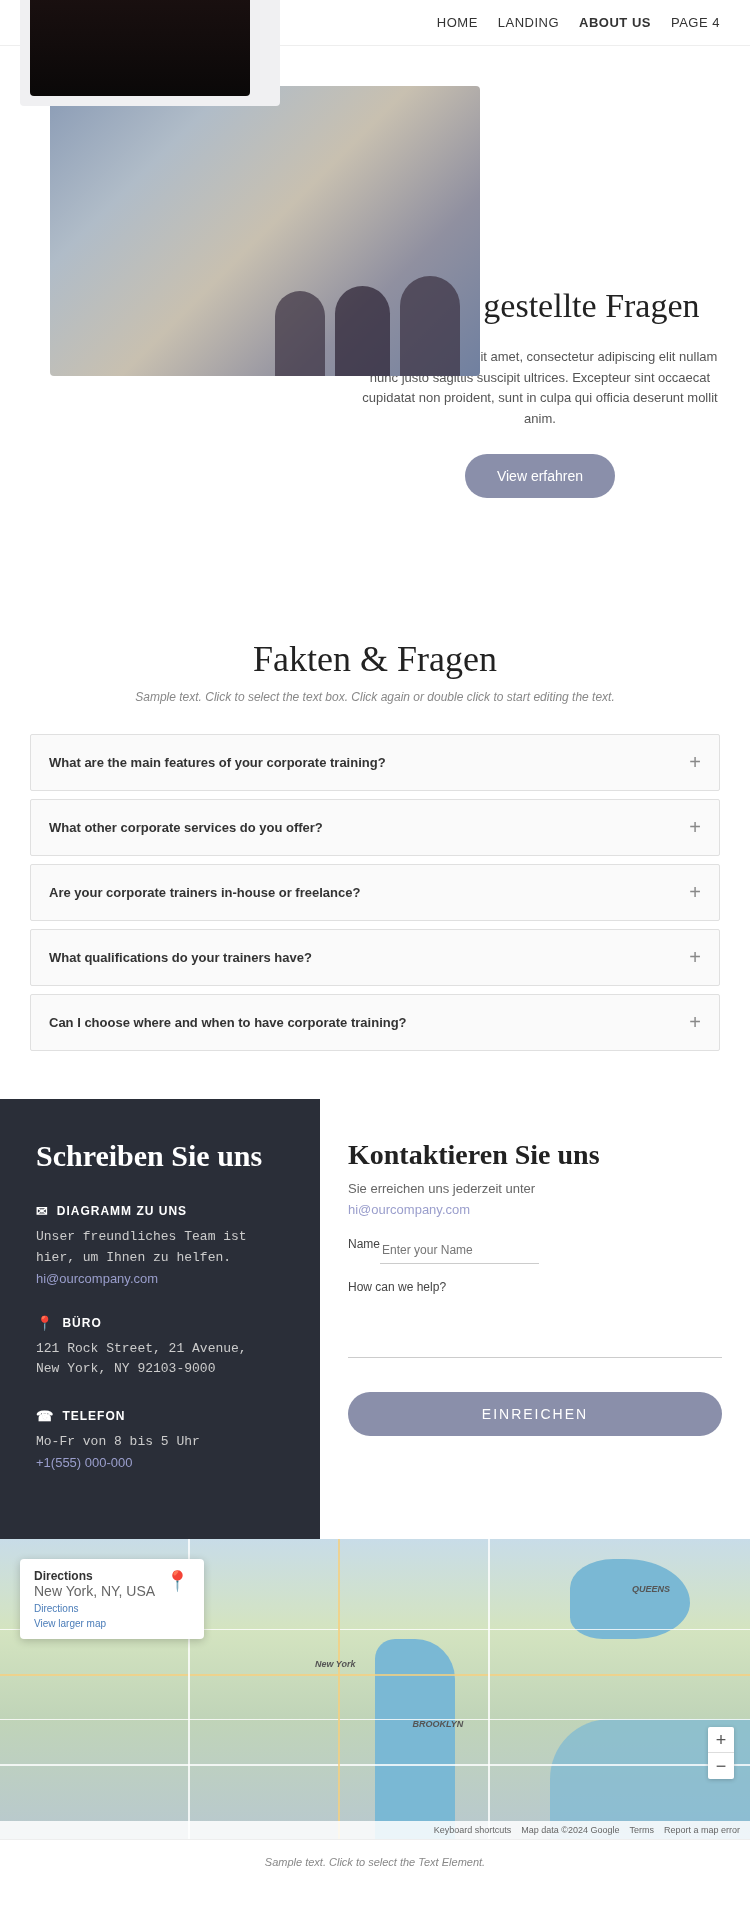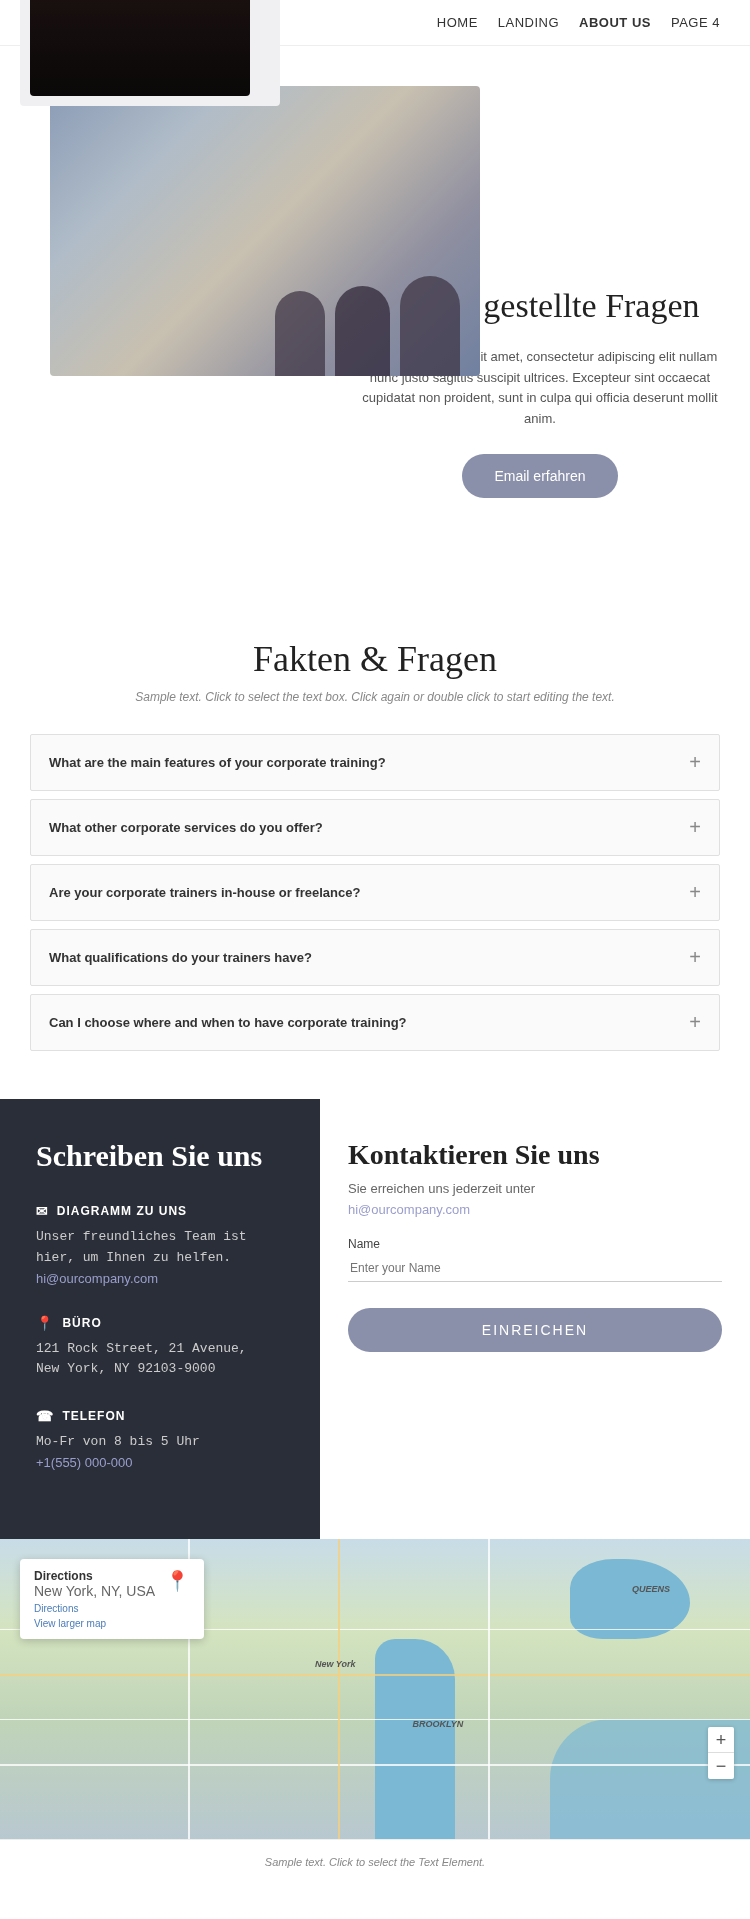--- a/index.html
+++ b/index.html
@@ -78,21 +78,21 @@
     .contact-text { font-size: 13px; color: #ccc; line-height: 1.6; font-family: Liberation Mono, monospace; }
     .contact-link { color: #9a9ecc; font-size: 13px; text-decoration: none; }
 
     .contact-right { flex: 1; background: #fff; padding: 40px 28px; }
     .contact-right-title {
       font-family: Georgia, serif; font-size: 28px; color: #222; margin-bottom: 10px;
     }
     .contact-right-subtitle { font-size: 13px; color: #666; margin-bottom: 6px; }
     .contact-email-link { color: #9a9ecc; font-size: 13px; text-decoration: none; display: block; margin-bottom: 20px; }
     .form-row { display: flex; gap: 16px; margin-bottom: 16px; }
-    .form-group { flex: 1; display: flex; flex-direction: column; }
+    .form-group { flex: 1; display: flex; flex-direction: row; }
     .form-label { font-size: 12px; color: #444; margin-bottom: 4px; }
     .form-input {
       border: none; border-bottom: 1px solid #ccc; padding: 6px 2px; font-size: 12px; color: #888;
       outline: none; background: transparent;
     }
     .form-group-full { margin-bottom: 20px; }
     .form-label-full { font-size: 12px; color: #444; margin-bottom: 4px; display: block; }
     .form-textarea {
       width: 100%; border: none; border-bottom: 1px solid #ccc;
       padding: 6px 2px; font-size: 12px; color: #888; outline: none; background: transparent;
@@ -180,21 +180,21 @@
 
     <div style="position:absolute;bottom:-10px;left:0;z-index:3;width:220px;height:340px;border-radius:4px;overflow:hidden;">
       <div style="width:100%;height:100%;background:linear-gradient(180deg,#e8d8c0 0%,#c8a888 20%,#1a1010 70%,#0a0808 100%);"></div>
 
     </div>
   </div>
 
   <div class="hero-content">
     <h1 class="hero-title">Häufig gestellte Fragen</h1>
     <p class="hero-desc">Lorem ipsum dolor sit amet, consectetur adipiscing elit nullam nunc justo sagittis suscipit ultrices. Excepteur sint occaecat cupidatat non proident, sunt in culpa qui officia deserunt mollit anim.</p>
-    <button class="hero-btn">Email erfahren</button>
+    <button class="hero-btn">View erfahren</button>
   </div>
 </section>
 
 <section class="faq-section">
   <h2 class="faq-title">Fakten &amp; Fragen</h2>
   <p class="faq-subtitle">Sample text. Click to select the text box. Click again or double click to start editing the text.</p>
 
   <div class="faq-item">
     <span class="faq-item-text">What are the main features of your corporate training?</span>
     <span class="faq-plus">+</span>
@@ -254,20 +254,24 @@
     <p class="contact-right-subtitle">Sie erreichen uns jederzeit unter</p>
     <a class="contact-email-link" href="#">hi@ourcompany.com</a>
 
     <div class="form-row">
       <div class="form-group">
         <label class="form-label">Name</label>
         <input class="form-input" type="text" placeholder="Enter your Name" style="">
       </div>
     </div>
 
+    <div class="form-group-full">
+      <label class="form-label-full">How can we help?</label>
+      <textarea class="form-textarea" style=""></textarea>
+    </div>
 
     <button class="submit-btn">EINREICHEN</button>
   </div>
 </section>
 
 <div class="map-section">
   <div class="map-sim">
 
     <div class="map-water" style="width:120px;height:80px;top:20px;right:60px;border-radius:40% 60% 50% 30%;background:#7ab8d4;"></div>
     <div class="map-water" style="width:80px;height:200px;bottom:0;left:50%;background:#7ab8d4;border-radius:20px 40px 0 0;"></div>
@@ -297,18 +301,24 @@
         </div>
         <span style="color:#4a7cb8;font-size:20px;margin-left:10px;">📍</span>
       </div>
     </div>
 
     <div class="map-zoom">
       <button class="map-zoom-btn">+</button>
       <button class="map-zoom-btn">−</button>
     </div>
 
+    <div class="map-footer">
+      <span>Keyboard shortcuts</span>
+      <span>Map data ©2024 Google</span>
+      <span>Terms</span>
+      <span>Report a map error</span>
+    </div>
   </div>
 </div>
 
 <footer class="page-footer">
   <span>Sample text. Click to select the Text Element.</span>
 </footer>
 
 </body></html>

